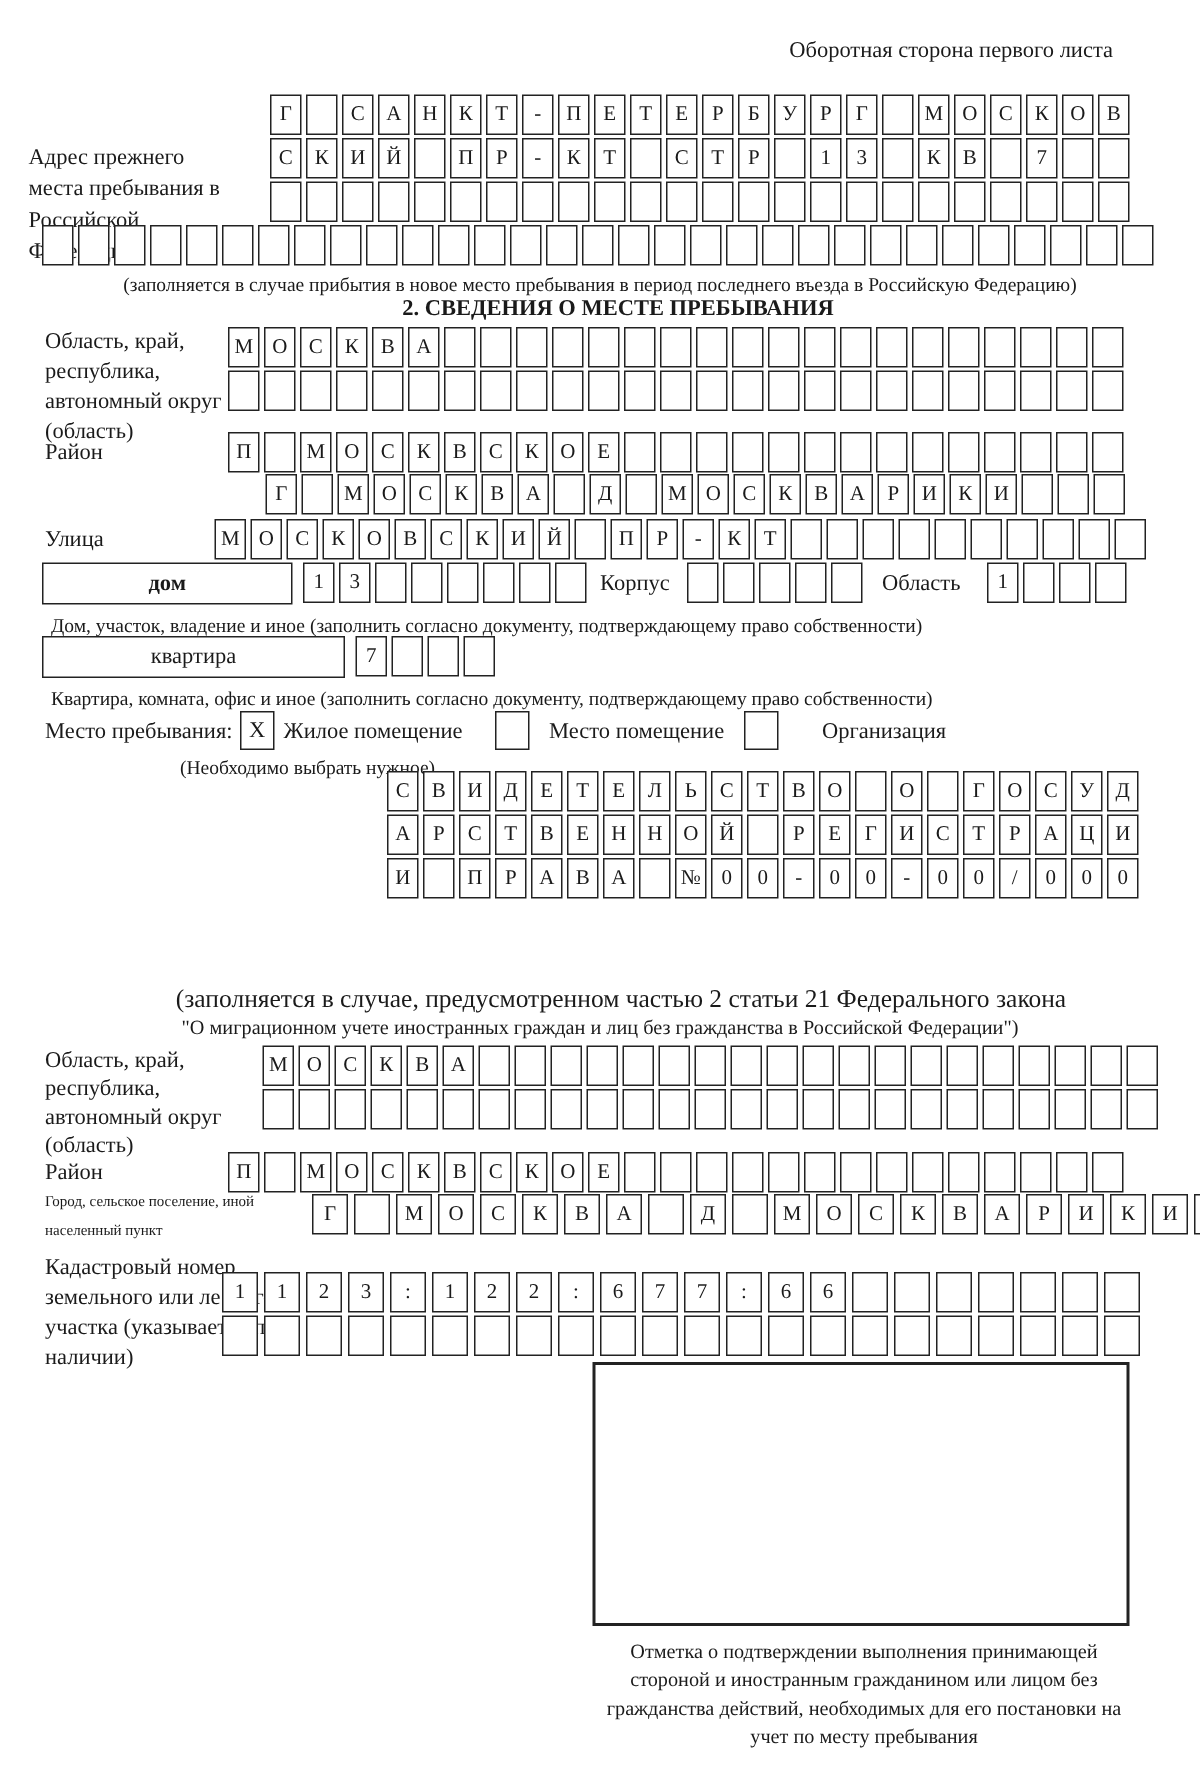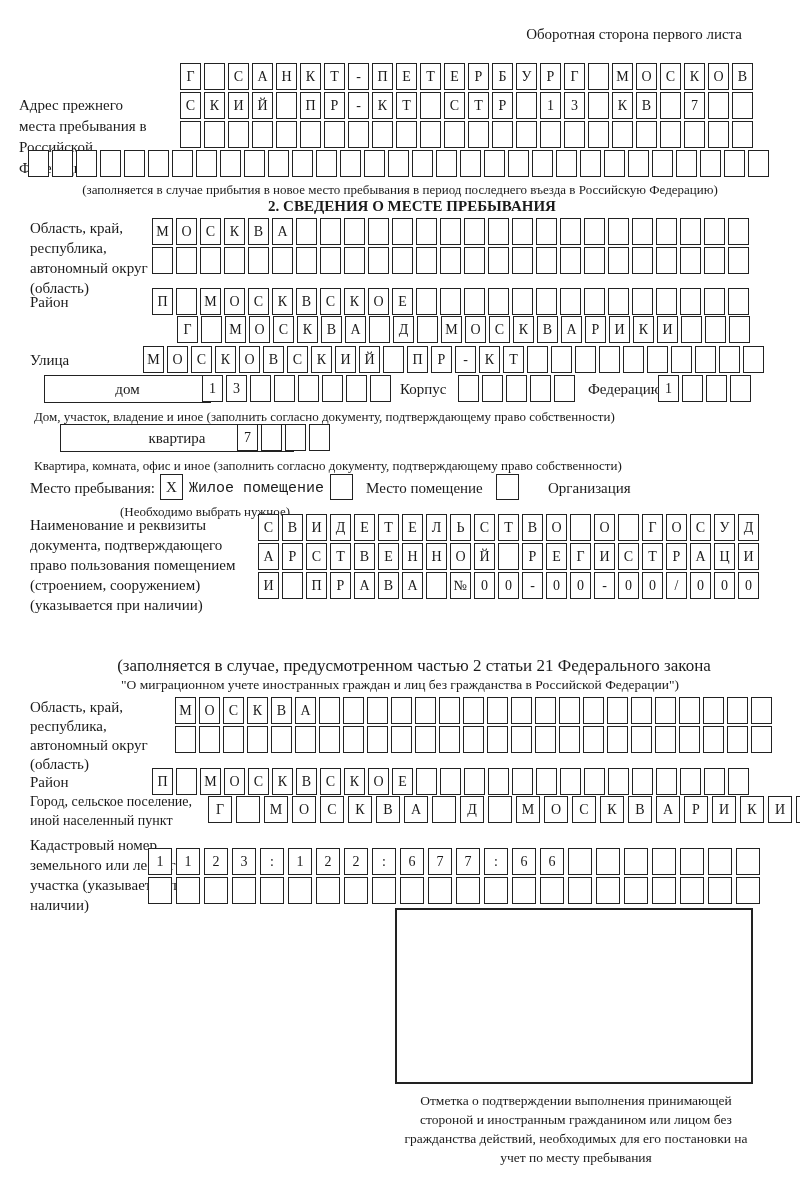--- a/index.html
+++ b/index.html
@@ -288,67 +288,66 @@
       <span class="cb"></span>
       <span class="cb"></span>
       <span class="cb"></span>
       <span class="cb"></span>
       <span class="cb"></span>
       <span class="cb"></span>
       <span class="cb"></span>
       <span class="cb"></span>
     </div>
 
-  <div class="abs bigbox" style="left:44px;top:375px;width:167px;height:28px;">дом</div>
+  <div class="abs bigbox" style="left:28px;top:375px;width:167px;height:28px;font-weight:bold;">дом</div>
   <div class="abs cellrow" style="left:202px;top:375px;">
       <span class="cb">1</span>
       <span class="cb">3</span>
       <span class="cb"></span>
       <span class="cb"></span>
       <span class="cb"></span>
       <span class="cb"></span>
       <span class="cb"></span>
       <span class="cb"></span>
     </div>
   <div class="abs lbl" style="left:400px;top:379px;">Корпус</div>
   <div class="abs cellrow" style="left:458px;top:375px;">
       <span class="cb"></span>
       <span class="cb"></span>
       <span class="cb"></span>
       <span class="cb"></span>
       <span class="cb"></span>
     </div>
-  <div class="abs lbl" style="left:588px;top:379px;">Федерацию</div>
+  <div class="abs lbl" style="left:588px;top:379px;">Область</div>
   <div class="abs cellrow" style="left:658px;top:375px;">
       <span class="cb">1</span>
       <span class="cb"></span>
       <span class="cb"></span>
       <span class="cb"></span>
     </div>
   <div class="abs cap" style="left:34px;top:408px;">Дом, участок, владение и иное (заполнить согласно документу, подтверждающему право собственности)</div>
 
-  <div class="abs bigbox" style="left:28px;top:424px;width:234px;height:28px;margin-left:32px;">квартира</div>
+  <div class="abs bigbox" style="left:28px;top:424px;width:202px;height:28px;">квартира</div>
   <div class="abs cellrow" style="left:237px;top:424px;">
       <span class="cb">7</span>
       <span class="cb"></span>
       <span class="cb"></span>
       <span class="cb"></span>
     </div>
   <div class="abs cap" style="left:34px;top:457px;">Квартира, комната, офис и иное (заполнить согласно документу, подтверждающему право собственности)</div>
 
   <div class="abs lbl" style="left:30px;top:478px;">Место пребывания:</div>
   <div class="abs chk" style="left:160px;top:474px;">X</div>
-  <div class="abs lbl" style="left:189px;top:478px;font-family:Liberation Mono, monospace;">Жилое помещение</div>
+  <div class="abs lbl" style="left:189px;top:478px;">Жилое помещение</div>
   <div class="abs chk" style="left:330px;top:474px;"></div>
   <div class="abs lbl" style="left:366px;top:478px;">Место помещение</div>
   <div class="abs chk" style="left:496px;top:474px;"></div>
   <div class="abs lbl" style="left:548px;top:478px;">Организация</div>
   <div class="abs cap" style="left:120px;top:503px;width:360px;text-align:left;">(Необходимо выбрать нужное)</div>
 
-  <div class="abs lbl" style="left:30px;top:515px;width:226px;line-height:20px;">Наименование и реквизиты документа, подтверждающего право пользования помещением (строением, сооружением) (указывается при наличии)</div>
   <div class="abs cellrow" style="left:258px;top:514px;">
       <span class="cb">С</span>
       <span class="cb">В</span>
       <span class="cb">И</span>
       <span class="cb">Д</span>
       <span class="cb">Е</span>
       <span class="cb">Т</span>
       <span class="cb">Е</span>
       <span class="cb">Л</span>
       <span class="cb">Ь</span>
@@ -493,21 +492,21 @@
       <span class="cb"></span>
       <span class="cb"></span>
       <span class="cb"></span>
       <span class="cb"></span>
       <span class="cb"></span>
       <span class="cb"></span>
       <span class="cb"></span>
       <span class="cb"></span>
     </div>
 
-  <div class="abs" style="left:30px;top:792px;width:172px;font-size:14px;line-height:19px;">Город, сельское поселение, иной населенный пункт</div>
+  <div class="abs" style="left:30px;top:792px;width:172px;font-size:10px;line-height:19px;">Город, сельское поселение, иной населенный пункт</div>
   <div class="abs cellrow wide" style="left:208px;top:796px;">
       <span class="cb">Г</span>
       <span class="cb"></span>
       <span class="cb">М</span>
       <span class="cb">О</span>
       <span class="cb">С</span>
       <span class="cb">К</span>
       <span class="cb">В</span>
       <span class="cb">А</span>
       <span class="cb"></span>

